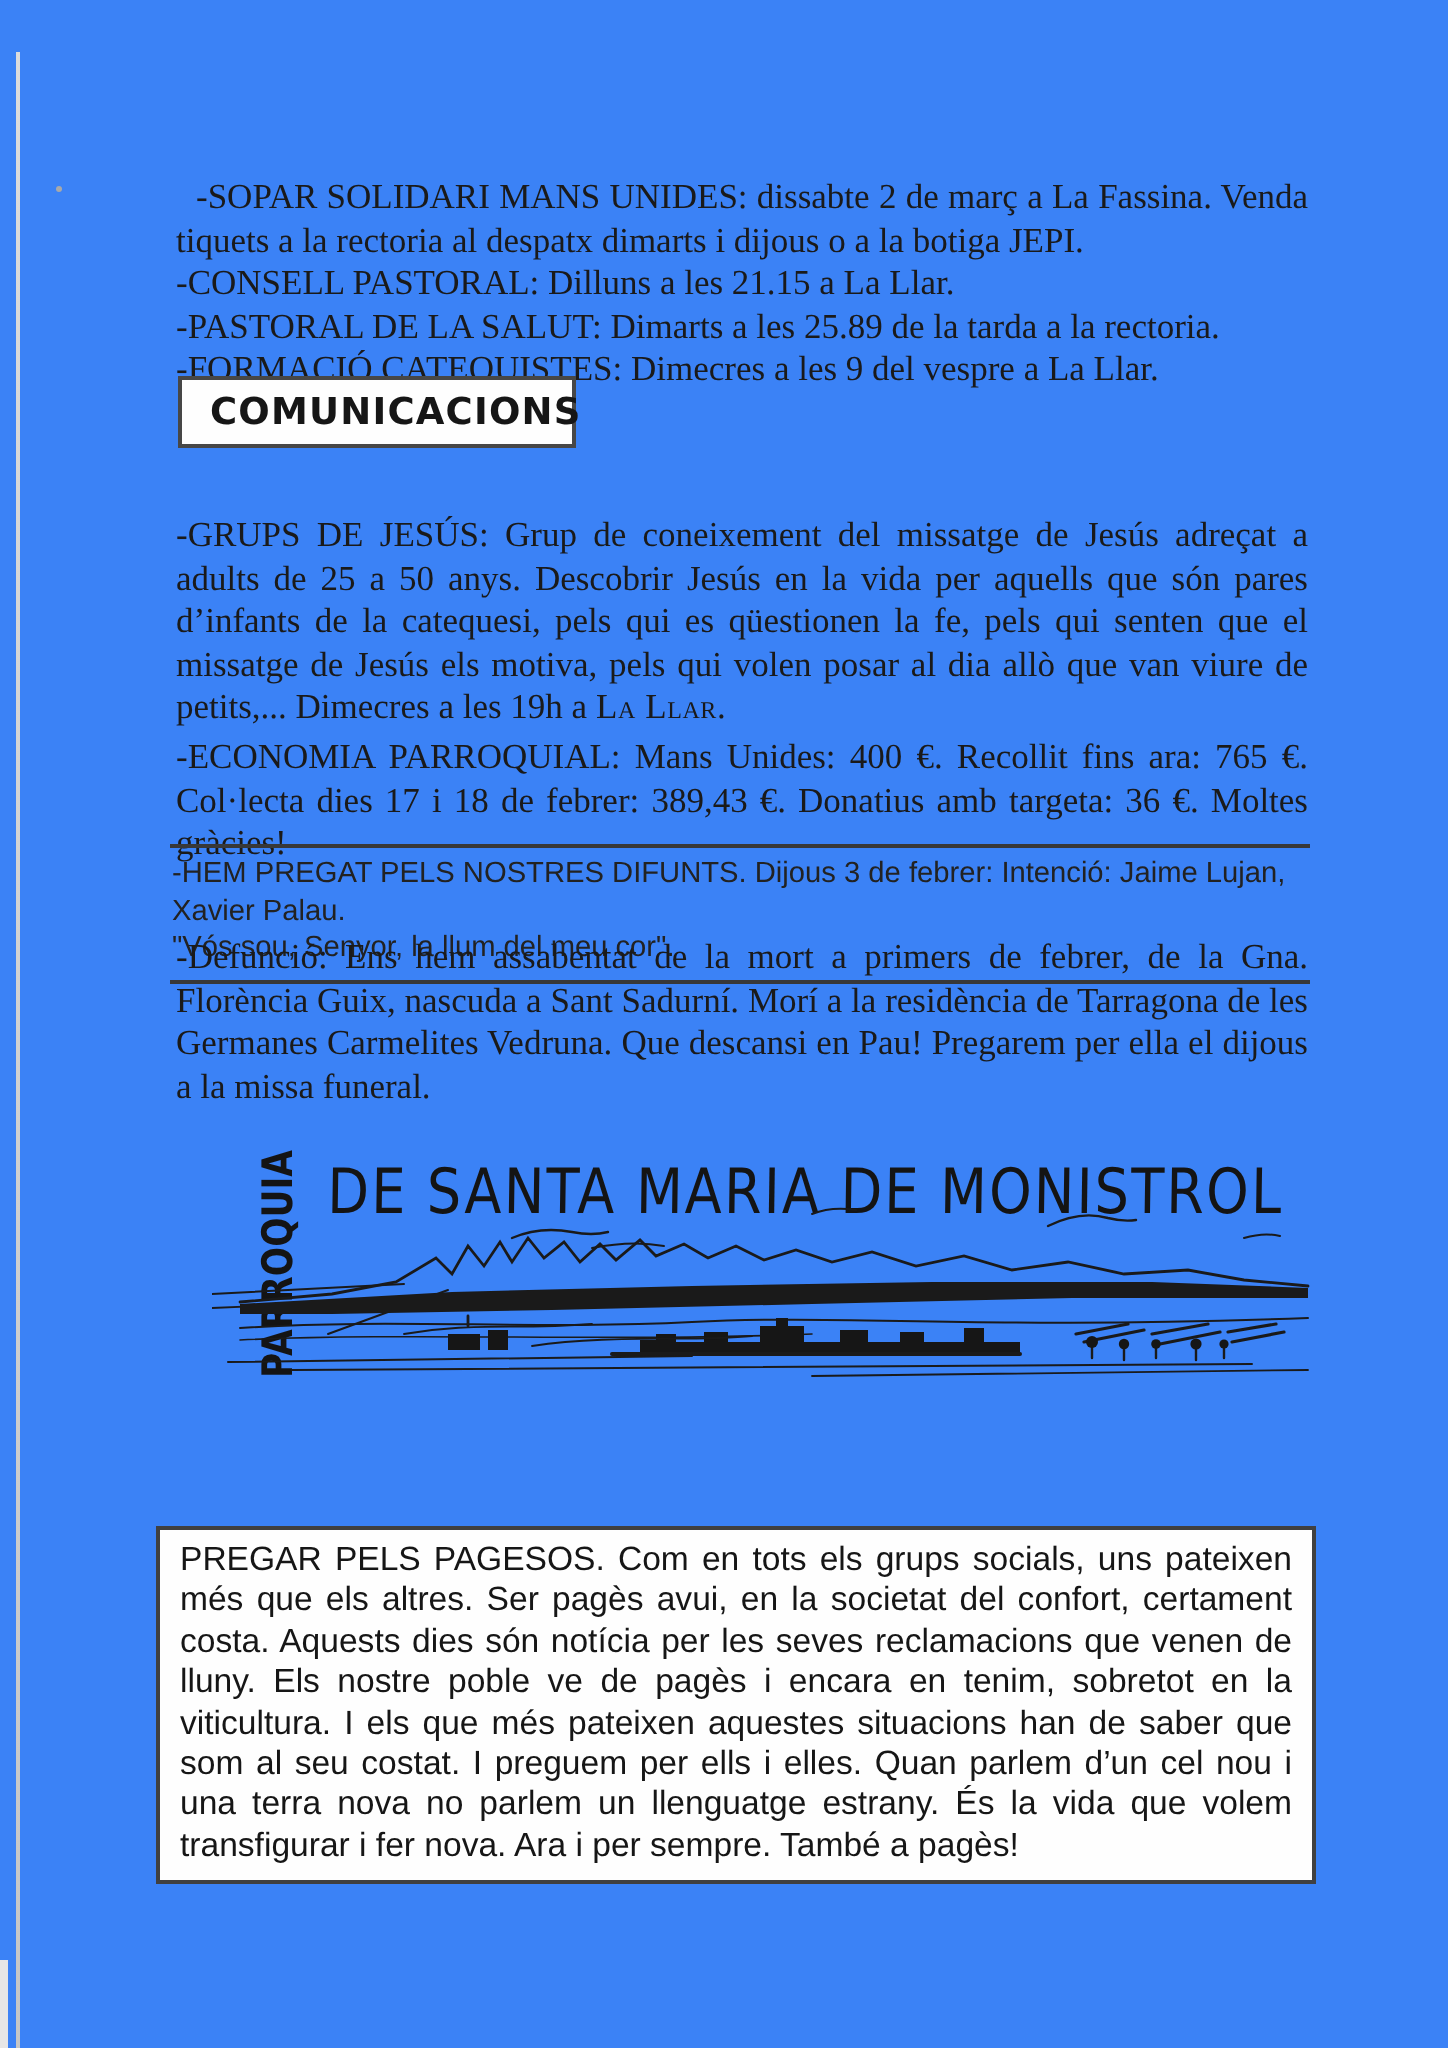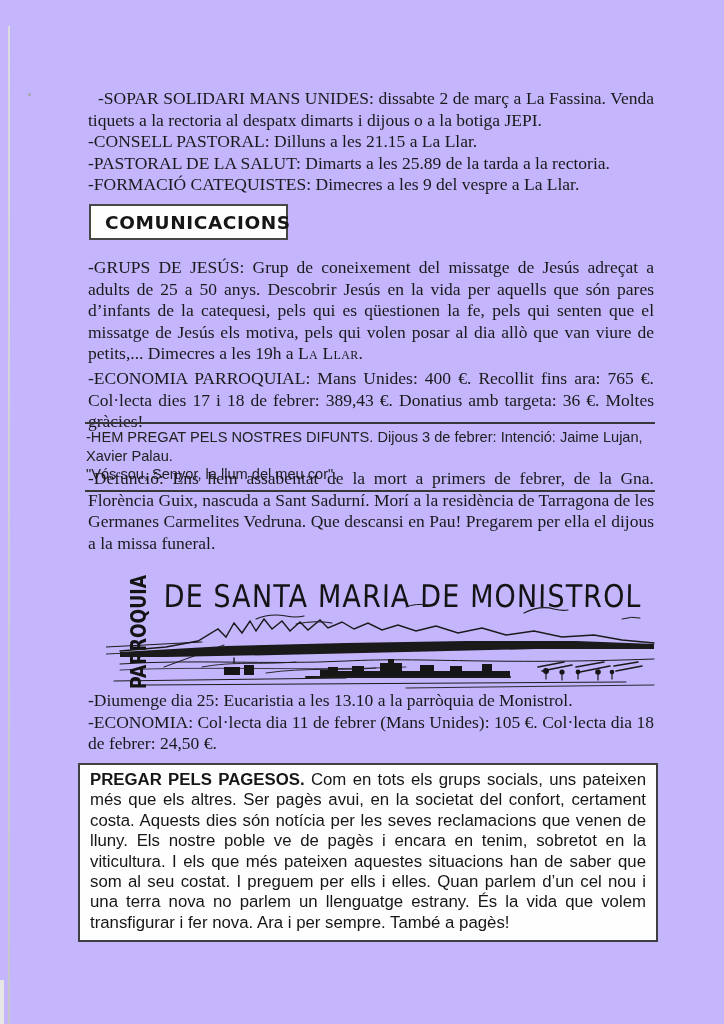--- a/index.html
+++ b/index.html
@@ -2,35 +2,35 @@
 <html><head>
 <meta charset="utf-8">
 <style>
   html,body{margin:0;padding:0;}
   body{
     width:724px;height:1024px;position:relative;overflow:hidden;
     background:#ffffff;
     font-family:"Liberation Serif", serif;
     color:#1a1a1a;
   }
-  .page{position:absolute;inset:0;background:#c4b5fd;overflow:hidden;}
+  .page{position:absolute;inset:0;background:#3b82f6;overflow:hidden;}
 
   
   .scan-line{position:absolute;left:8px;top:26px;width:2px;height:998px;
     background:linear-gradient(#dcdcdc,#c6c6c6);}
   .speck{position:absolute;left:28px;top:93px;width:3px;height:3px;border-radius:50%;background:#a9a9a9;}
   .corner-smudge{position:absolute;left:0;top:980px;width:4px;height:44px;background:#e6e6e6;}
 
   .serif{font-family:"Liberation Serif", serif;font-size:17.5px;line-height:21.5px;text-align:justify;}
   p{margin:0;}
 
   #agenda{position:absolute;left:88px;top:88px;width:566px;}
   #agenda .first{text-indent:10px;}
 
-  #comm-box{position:absolute;left:89px;top:204px;width:181px;height:32px;
+  #comm-box{position:absolute;left:89px;top:188px;width:181px;height:32px;
     border:2px solid #474747;background:#fefefe;
     display:flex;align-items:center;padding-left:14px;}
   #comm-box .label{
     font-family:"DejaVu Sans", sans-serif;font-weight:bold;font-size:18.5px;
     letter-spacing:0.6px;color:#161616;}
 
   #grups{position:absolute;left:88px;top:257px;width:566px;}
   .smallcaps{font-variant:small-caps;letter-spacing:0.3px;}
 
   #econ-parr{position:absolute;left:88px;top:368px;width:566px;}
@@ -44,21 +44,21 @@
   #defuncio{position:absolute;left:88px;top:468px;width:566px;}
 
   #drawing{position:absolute;left:106px;top:567px;width:550px;height:124px;}
 
   #monistrol{position:absolute;left:88px;top:690px;width:566px;}
 
   #pagesos{position:absolute;left:78px;top:763px;width:556px;
     border:2px solid #404040;padding:5px 10px 7px 10px;background:#fefefe;
     font-family:"Liberation Sans", sans-serif;font-size:16.8px;line-height:20.4px;
     text-align:justify;color:#161616;}
-  #pagesos .bold{font-weight:bold;margin-top:13px;}
+  #pagesos .bold{font-weight:normal;margin-top:13px;}
 </style>
 </head>
 <body>
 
 <div class="page">
 
   <div class="scan-line"></div>
   <div class="speck"></div>
   <div class="corner-smudge"></div>
 
@@ -133,22 +133,18 @@
       <circle cx="472" cy="105" r="2.4" fill="#161616" stroke="none"></circle>
       <circle cx="492" cy="105" r="2.8" fill="#161616" stroke="none"></circle>
       <circle cx="506" cy="105" r="2.3" fill="#161616" stroke="none"></circle>
 
       <path d="M8,114 L240,111" stroke-width="1"></path>
       <path d="M40,118 L520,115" stroke-width="1"></path>
       <path d="M300,121 L548,118" stroke-width="0.9"></path>
     </g>
   </svg>
 
-  <section id="monistrol" class="serif">
-    <p>-Diumenge dia 25: Eucaristia a les 13.10 a la parròquia de Monistrol.</p>
-    <p>-ECONOMIA: Col·lecta dia 11 de febrer (Mans Unides): 105 €.  Col·lecta dia 18 de febrer: 24,50 €.</p>
-  </section>
 
   <section id="pagesos">
     <p><span class="bold">PREGAR PELS PAGESOS.</span><span> Com en tots els grups socials, uns pateixen més que els altres. Ser pagès avui, en la societat del confort, certament costa. Aquests dies són notícia per les seves reclamacions que venen de lluny. Els nostre poble ve de pagès i encara en tenim, sobretot en la viticultura. I els que més pateixen aquestes situacions han de saber que som al seu costat. I preguem per ells i elles. Quan parlem d’un cel nou i una terra nova no parlem un llenguatge estrany. És la vida que volem transfigurar i fer nova. Ara i per sempre. També a pagès!</span></p>
   </section>
 
 </div>
 
 </body></html>

